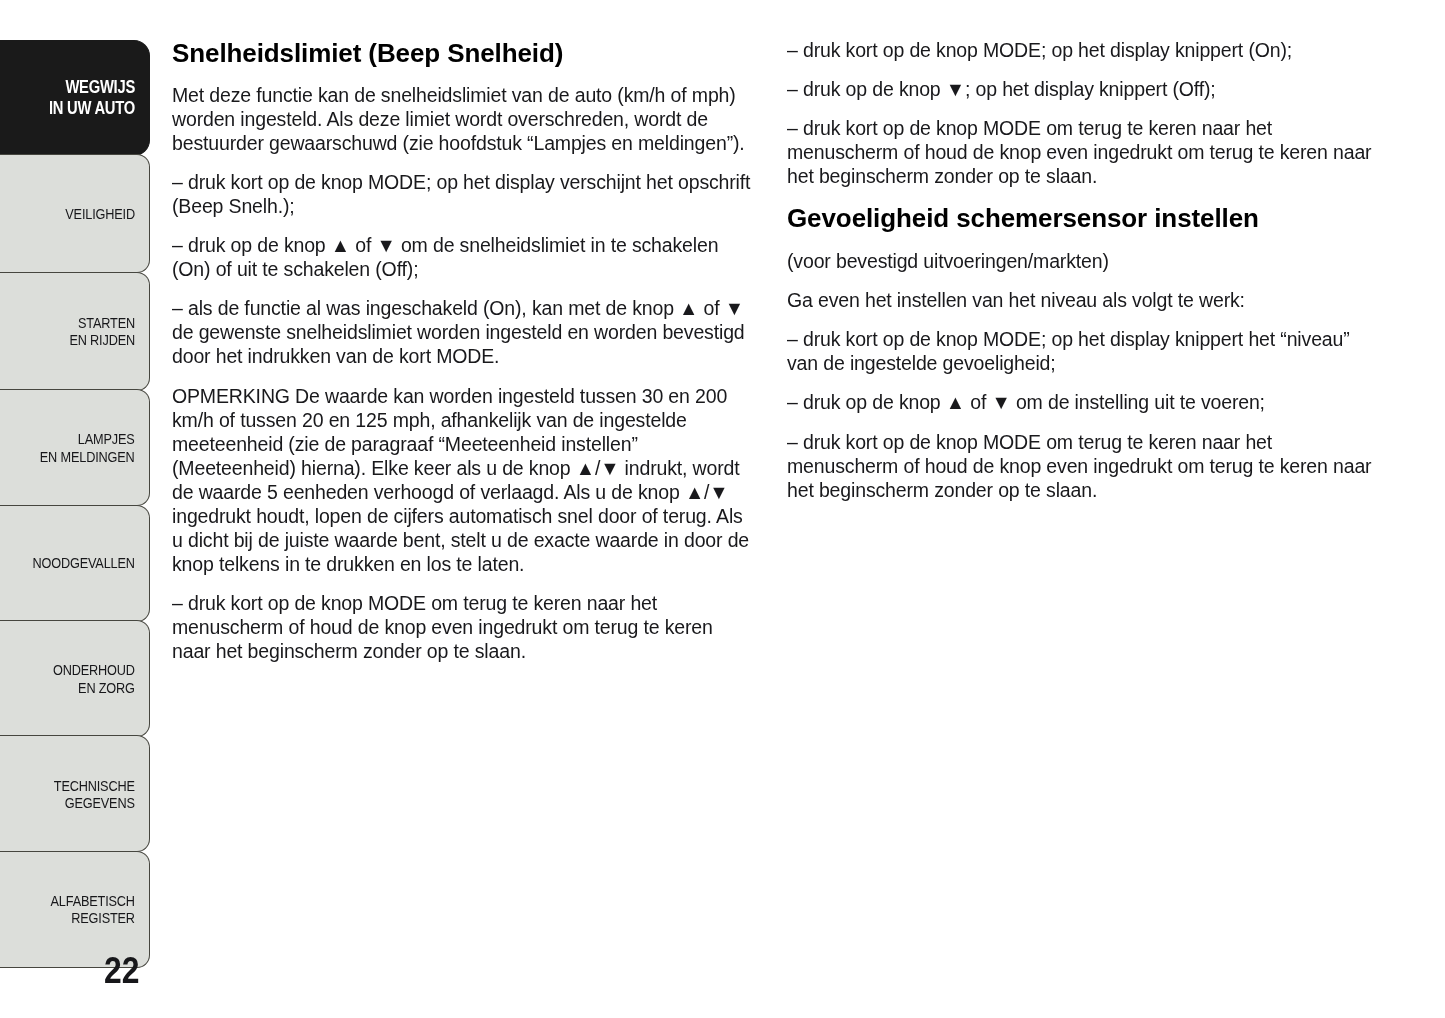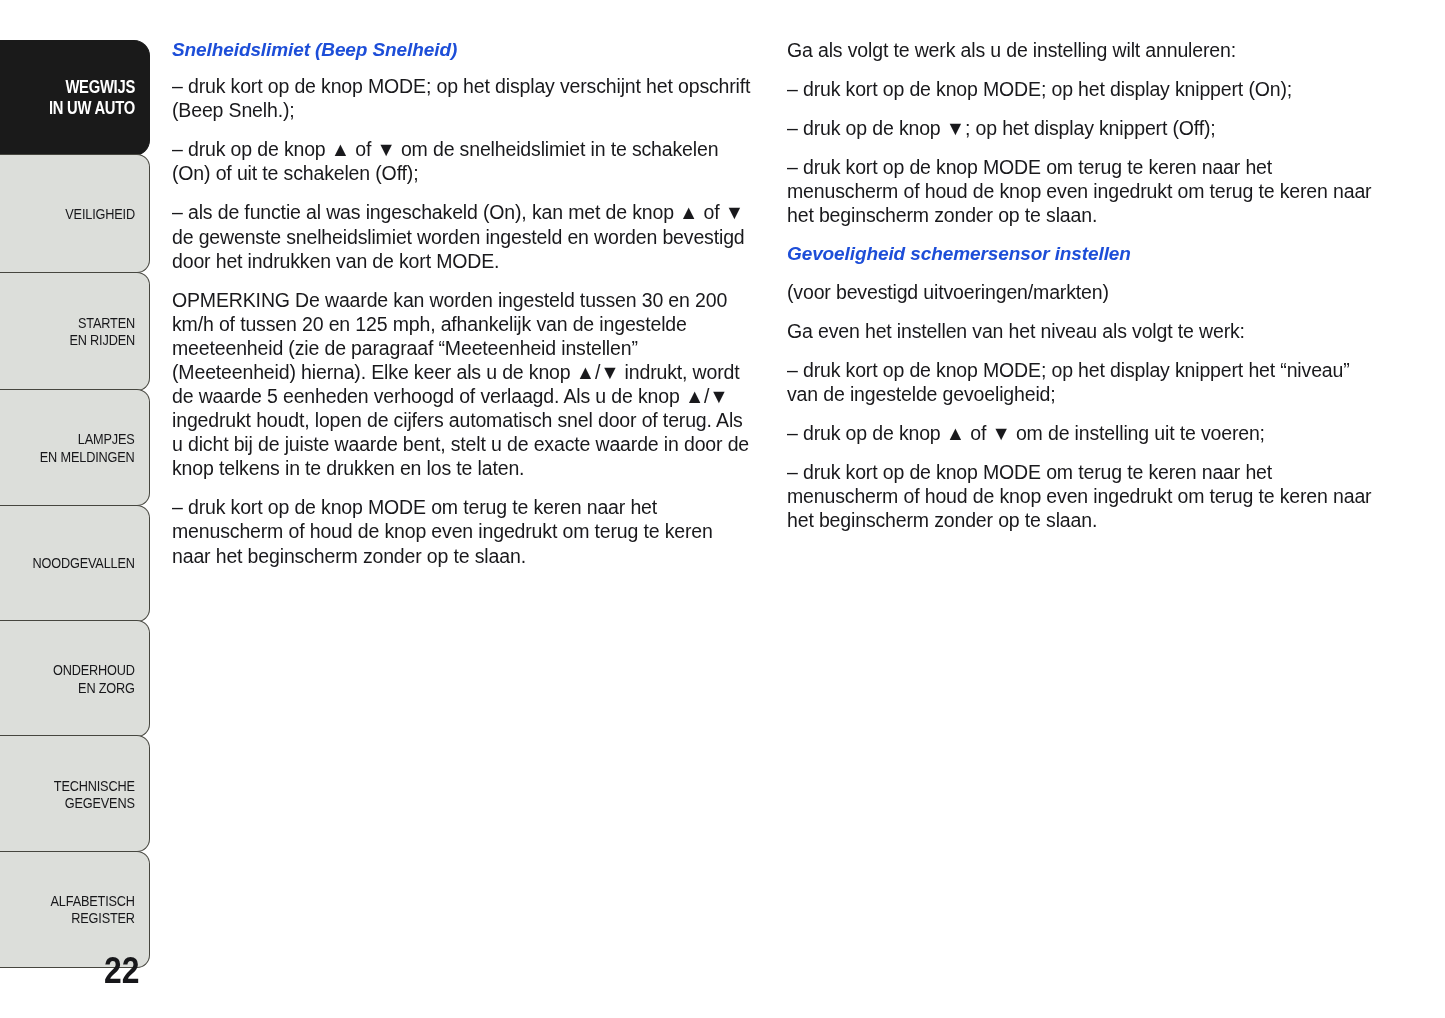--- a/index.html
+++ b/index.html
@@ -76,26 +76,25 @@
   
   .column {
     position: absolute;
     top: 38px;
   }
   #col-left  { left: 172px; width: 580px; }
   #col-right { left: 787px; width: 592px; }
 
   h2.section-heading {
     margin: 0 0 13px 0;
-    font-size: 19px;
+    font-size: 26px;
     font-weight: bold;
     line-height: 1.22;
     letter-spacing: -0.1px;
-    color: #1d4ed8;
-    font-style: italic;
+    color: #000000;
   }
   h2.section-heading.tight { margin-bottom: 14px; }
 
   p.body {
     margin: 0 0 15px 0;
     font-size: 19.5px;
     line-height: 1.235;
     letter-spacing: -0.15px;
     color: #19191c;
   }
@@ -135,29 +134,29 @@
   <div class="tab" style="height:117px;">
     <span class="tab-label">ALFABETISCH
 REGISTER</span>
   </div>
 </nav>
 
 <div id="page-number">22</div>
 
 <section class="column" id="col-left">
   <h2 class="section-heading">Snelheidslimiet (Beep Snelheid)</h2>
+  <p class="body">Met deze functie kan de snelheidslimiet van de auto (km/h of mph) worden ingesteld. Als deze limiet wordt overschreden, wordt de bestuurder gewaarschuwd (zie hoofdstuk “Lampjes en meldingen”).</p>
   <p class="body">– druk kort op de knop MODE; op het display verschijnt het opschrift (Beep Snelh.);</p>
   <p class="body">– druk op de knop ▲ of ▼ om de snelheidslimiet in te schakelen (On) of uit te schakelen (Off);</p>
   <p class="body">– als de functie al was ingeschakeld (On), kan met de knop ▲ of ▼ de gewenste snelheidslimiet worden ingesteld en worden bevestigd door het indrukken van de kort MODE.</p>
   <p class="body">OPMERKING De waarde kan worden ingesteld tussen 30 en 200 km/h of tussen 20 en 125 mph, afhankelijk van de ingestelde meeteenheid (zie de paragraaf “Meeteenheid instellen” (Meeteenheid) hierna). Elke keer als u de knop ▲/▼ indrukt, wordt de waarde 5 eenheden verhoogd of verlaagd. Als u de knop ▲/▼ ingedrukt houdt, lopen de cijfers automatisch snel door of terug. Als u dicht bij de juiste waarde bent, stelt u de exacte waarde in door de knop telkens in te drukken en los te laten.</p>
   <p class="body">– druk kort op de knop MODE om terug te keren naar het menuscherm of houd de knop even ingedrukt om terug te keren naar het beginscherm zonder op te slaan.</p>
 </section>
 
 <section class="column" id="col-right">
-  <p class="body">Ga als volgt te werk als u de instelling wilt annuleren:</p>
   <p class="body">– druk kort op de knop MODE; op het display knippert (On);</p>
   <p class="body">– druk op de knop ▼; op het display knippert (Off);</p>
   <p class="body">– druk kort op de knop MODE om terug te keren naar het menuscherm of houd de knop even ingedrukt om terug te keren naar het beginscherm zonder op te slaan.</p>
 
   <h2 class="section-heading tight">Gevoeligheid schemersensor instellen</h2>
   <p class="body subtitle">(voor bevestigd uitvoeringen/markten)</p>
 
   <p class="body">Ga even het instellen van het niveau als volgt te werk:</p>
   <p class="body">– druk kort op de knop MODE; op het display knippert het “niveau” van de ingestelde gevoeligheid;</p>
   <p class="body">– druk op de knop ▲ of ▼ om de instelling uit te voeren;</p>

